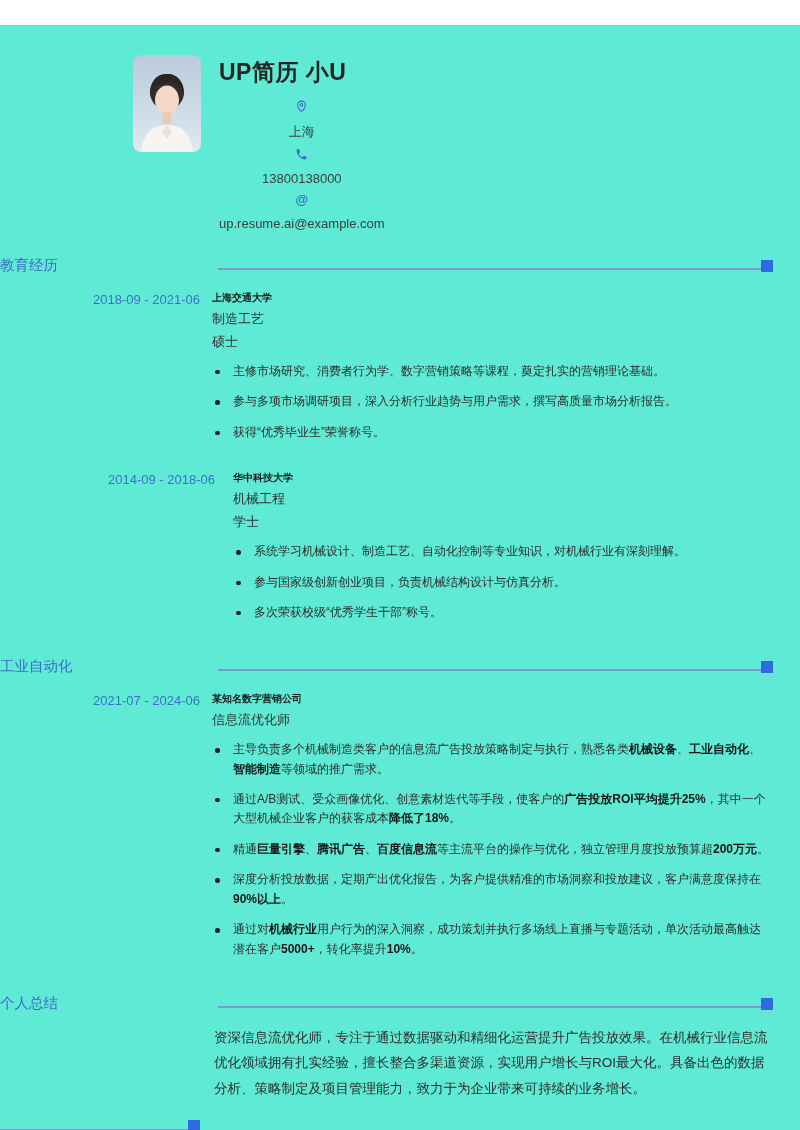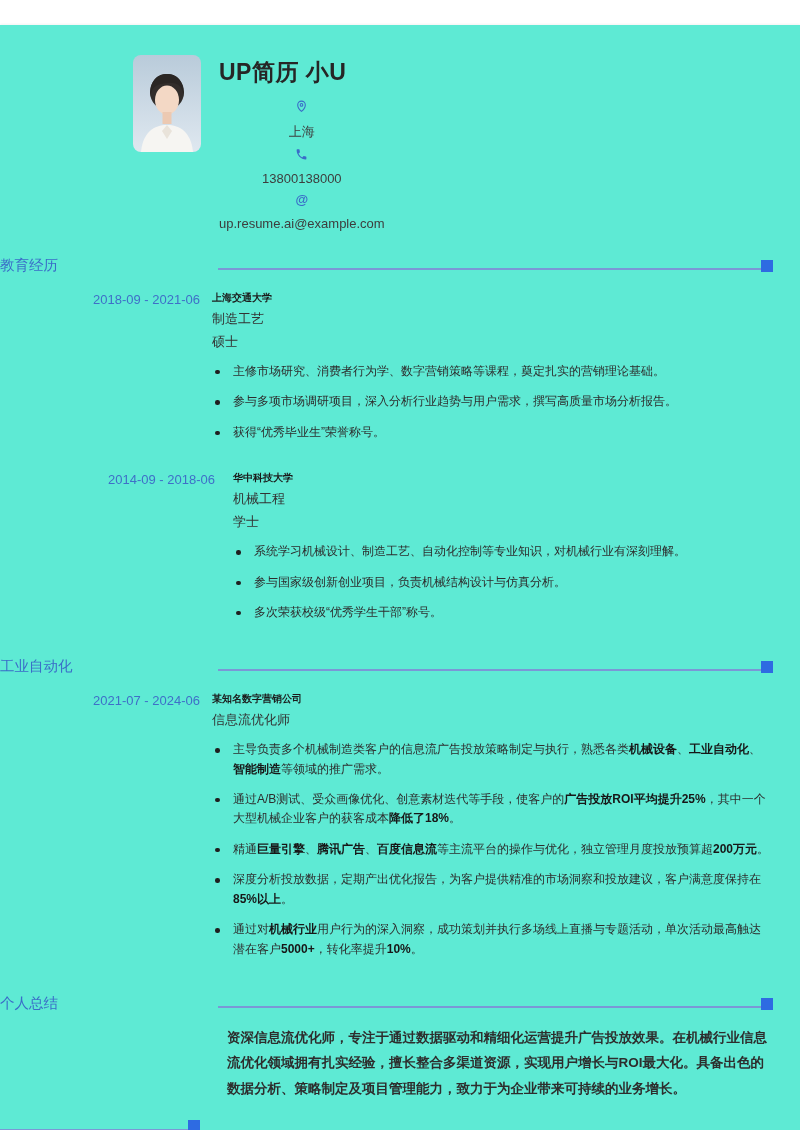--- a/index.html
+++ b/index.html
@@ -36,21 +36,21 @@
   .e-title { font-size:10px; font-weight:700; color:#1b1b1b; line-height:1.35; }
   .e-sub { font-size:13px; color:#333333; margin-top:5px; line-height:1.4; }
   ul.bullets { list-style:none; margin-top:11px; }
   ul.bullets li { position:relative; padding-left:21px; font-size:12px; color:#2d2d2d;
     line-height:1.62; margin-bottom:11px; }
   ul.bullets li::before { content:""; position:absolute; left:3px; top:8px;
     width:4.5px; height:4.5px; border-radius:50%; background:#1f1f1f; }
   ul.bullets .b { font-weight:700; color:#171717; }
 
   
-  .row { display:grid; grid-template-columns:200px 1fr; column-gap:27px; padding-right:28px;font-weight:bold; }
+  .row { display:grid; grid-template-columns:200px 1fr; column-gap:14px; padding-right:28px; }
   .summary-text { font-size:13.5px; color:#2d2d2d; line-height:1.88; margin-top:12px; }
 
   .mt-head-edu { margin-top:19px; }
   .mt-entry { margin-top:16px;gap:12px; }
   .mt-entry2 { margin-top:18px;padding-left:15px; }
   .mt-head { margin-top:24px; }
   .mt-head-skill { margin-top:19px; }
 </style>
 </head>
 <body>
@@ -150,21 +150,21 @@
   <div id="work-entries">
       <div class="entry mt-entry">
         <div class="date">2021-07 - 2024-06</div>
         <div class="e-body">
           <div class="e-title">某知名数字营销公司</div>
           <div class="e-sub">信息流优化师</div>
           <ul class="bullets">
             <li><span>主导负责多个机械制造类客户的信息流广告投放策略制定与执行，熟悉各类</span><span class="b">机械设备</span><span>、</span><span class="b">工业自动化</span><span>、</span><span class="b">智能制造</span><span>等领域的推广需求。</span></li>
             <li><span>通过A/B测试、受众画像优化、创意素材迭代等手段，使客户的</span><span class="b">广告投放ROI平均提升25%</span><span>，其中一个大型机械企业客户的获客成本</span><span class="b">降低了18%</span><span>。</span></li>
             <li><span>精通</span><span class="b">巨量引擎</span><span>、</span><span class="b">腾讯广告</span><span>、</span><span class="b">百度信息流</span><span>等主流平台的操作与优化，独立管理月度投放预算超</span><span class="b">200万元</span><span>。</span></li>
-            <li><span>深度分析投放数据，定期产出优化报告，为客户提供精准的市场洞察和投放建议，客户满意度保持在</span><span class="b">85%以上</span><span>。</span></li>
+            <li><span>深度分析投放数据，定期产出优化报告，为客户提供精准的市场洞察和投放建议，客户满意度保持在</span><span class="b">90%以上</span><span>。</span></li>
             <li><span>通过对</span><span class="b">机械行业</span><span>用户行为的深入洞察，成功策划并执行多场线上直播与专题活动，单次活动最高触达潜在客户</span><span class="b">5000+</span><span>，转化率提升</span><span class="b">10%</span><span>。</span></li>
           </ul>
         </div>
       </div>
     </div>
 
   <div class="section-head mt-head">
     <div class="section-title">个人总结</div>
     <div class="rule">
       <div class="rule-line"></div>

